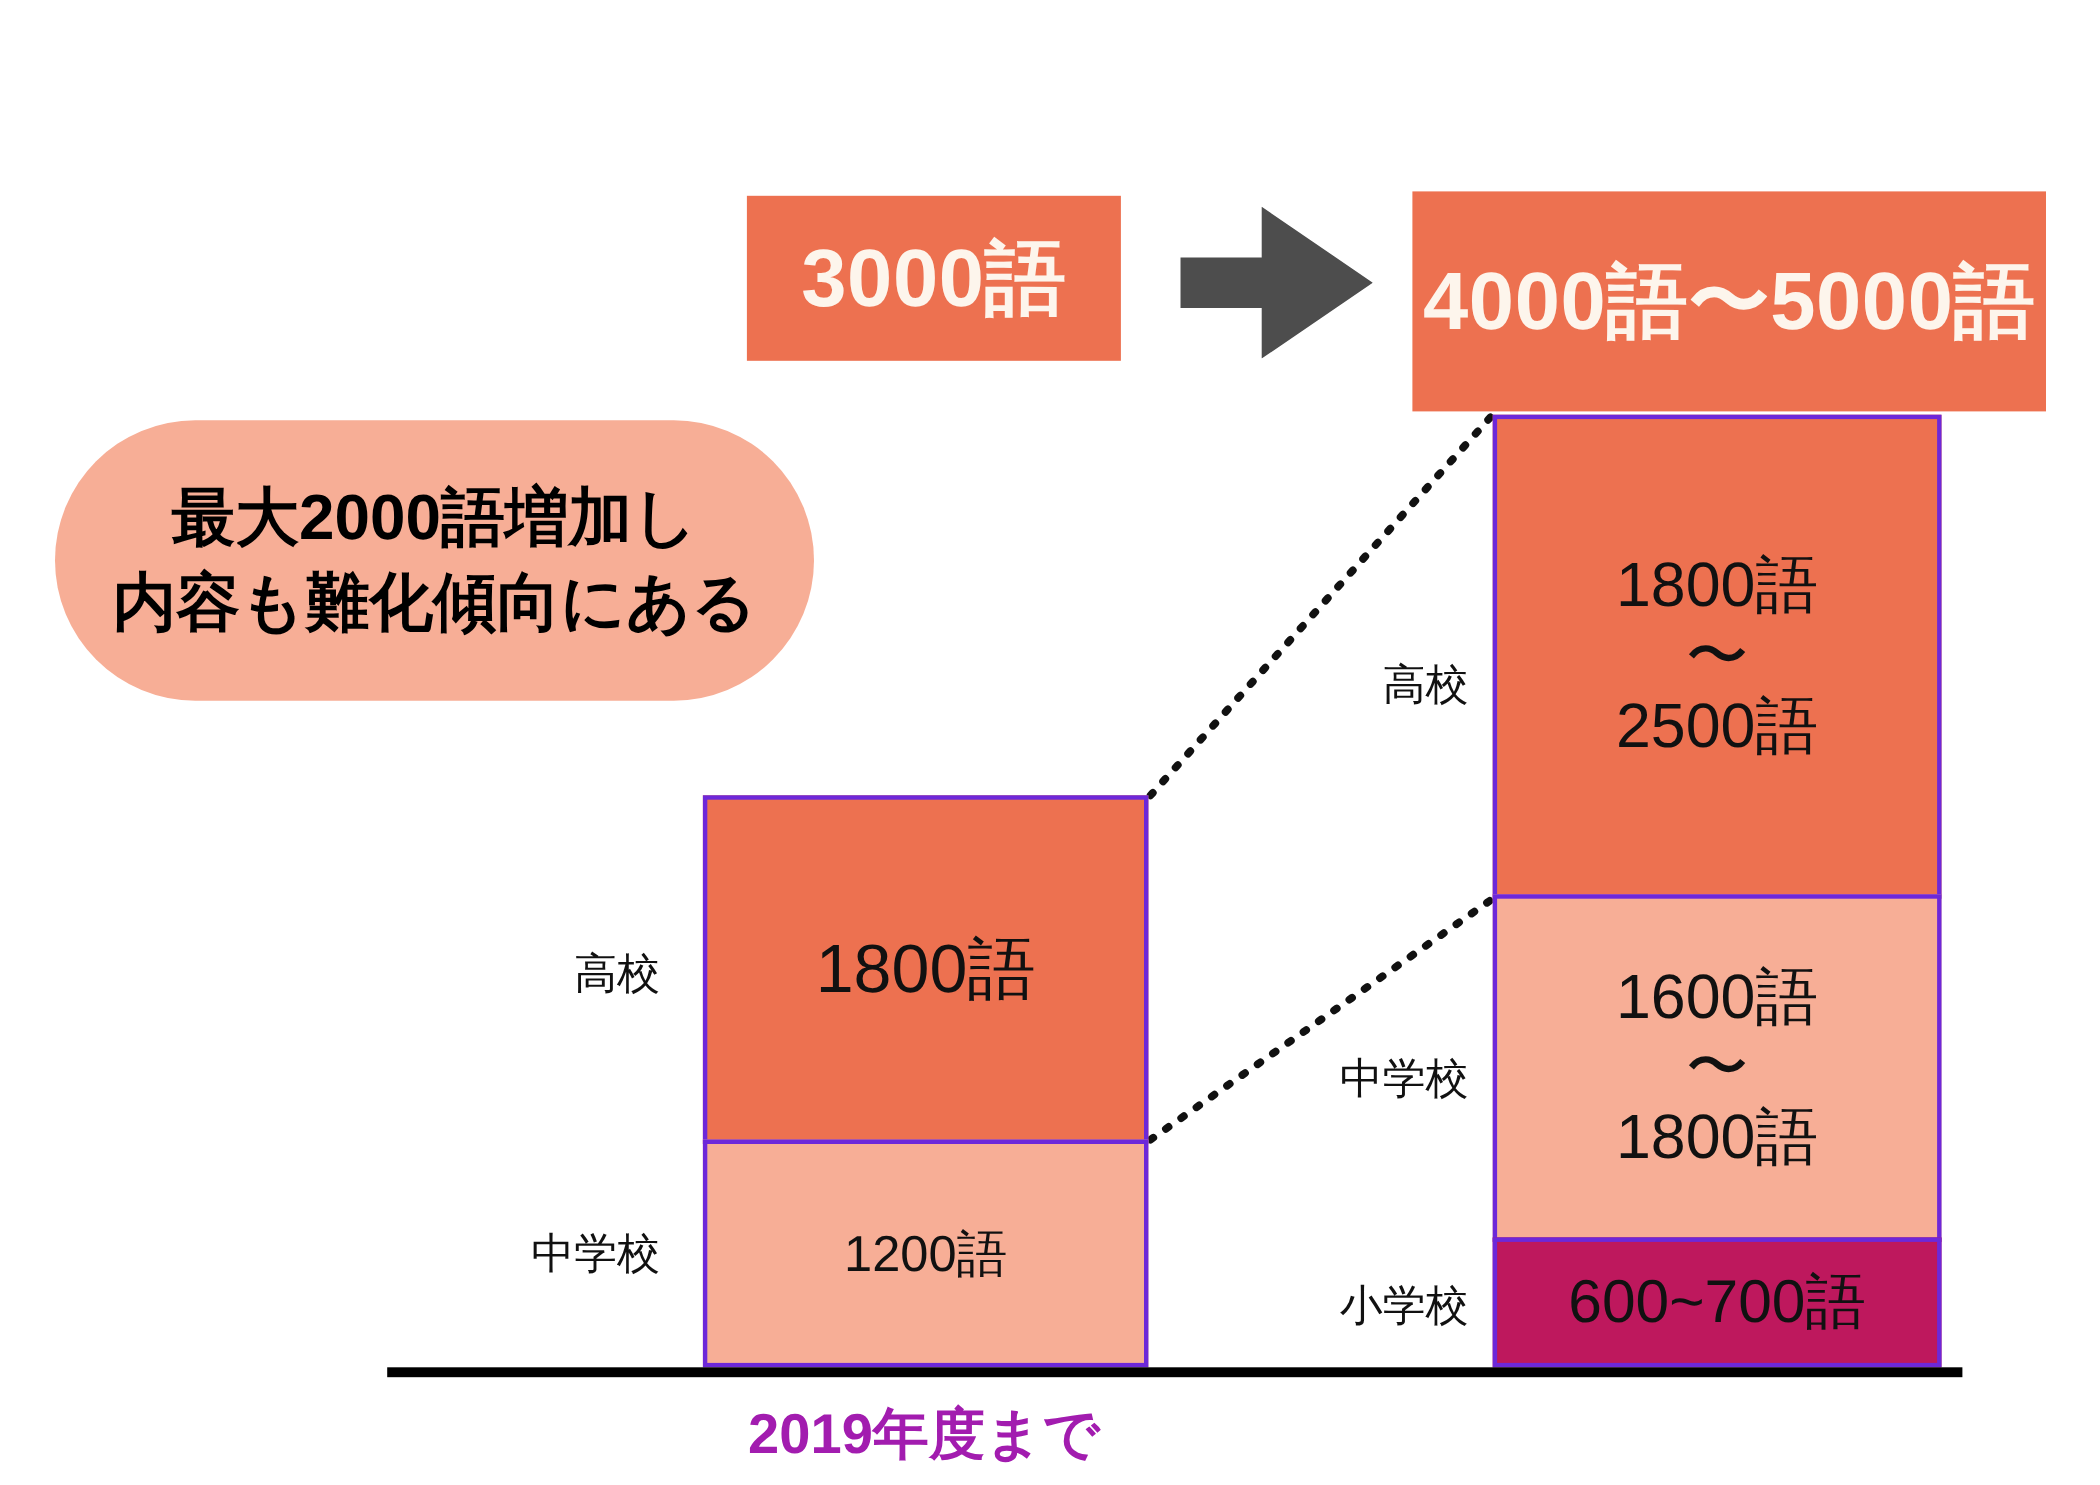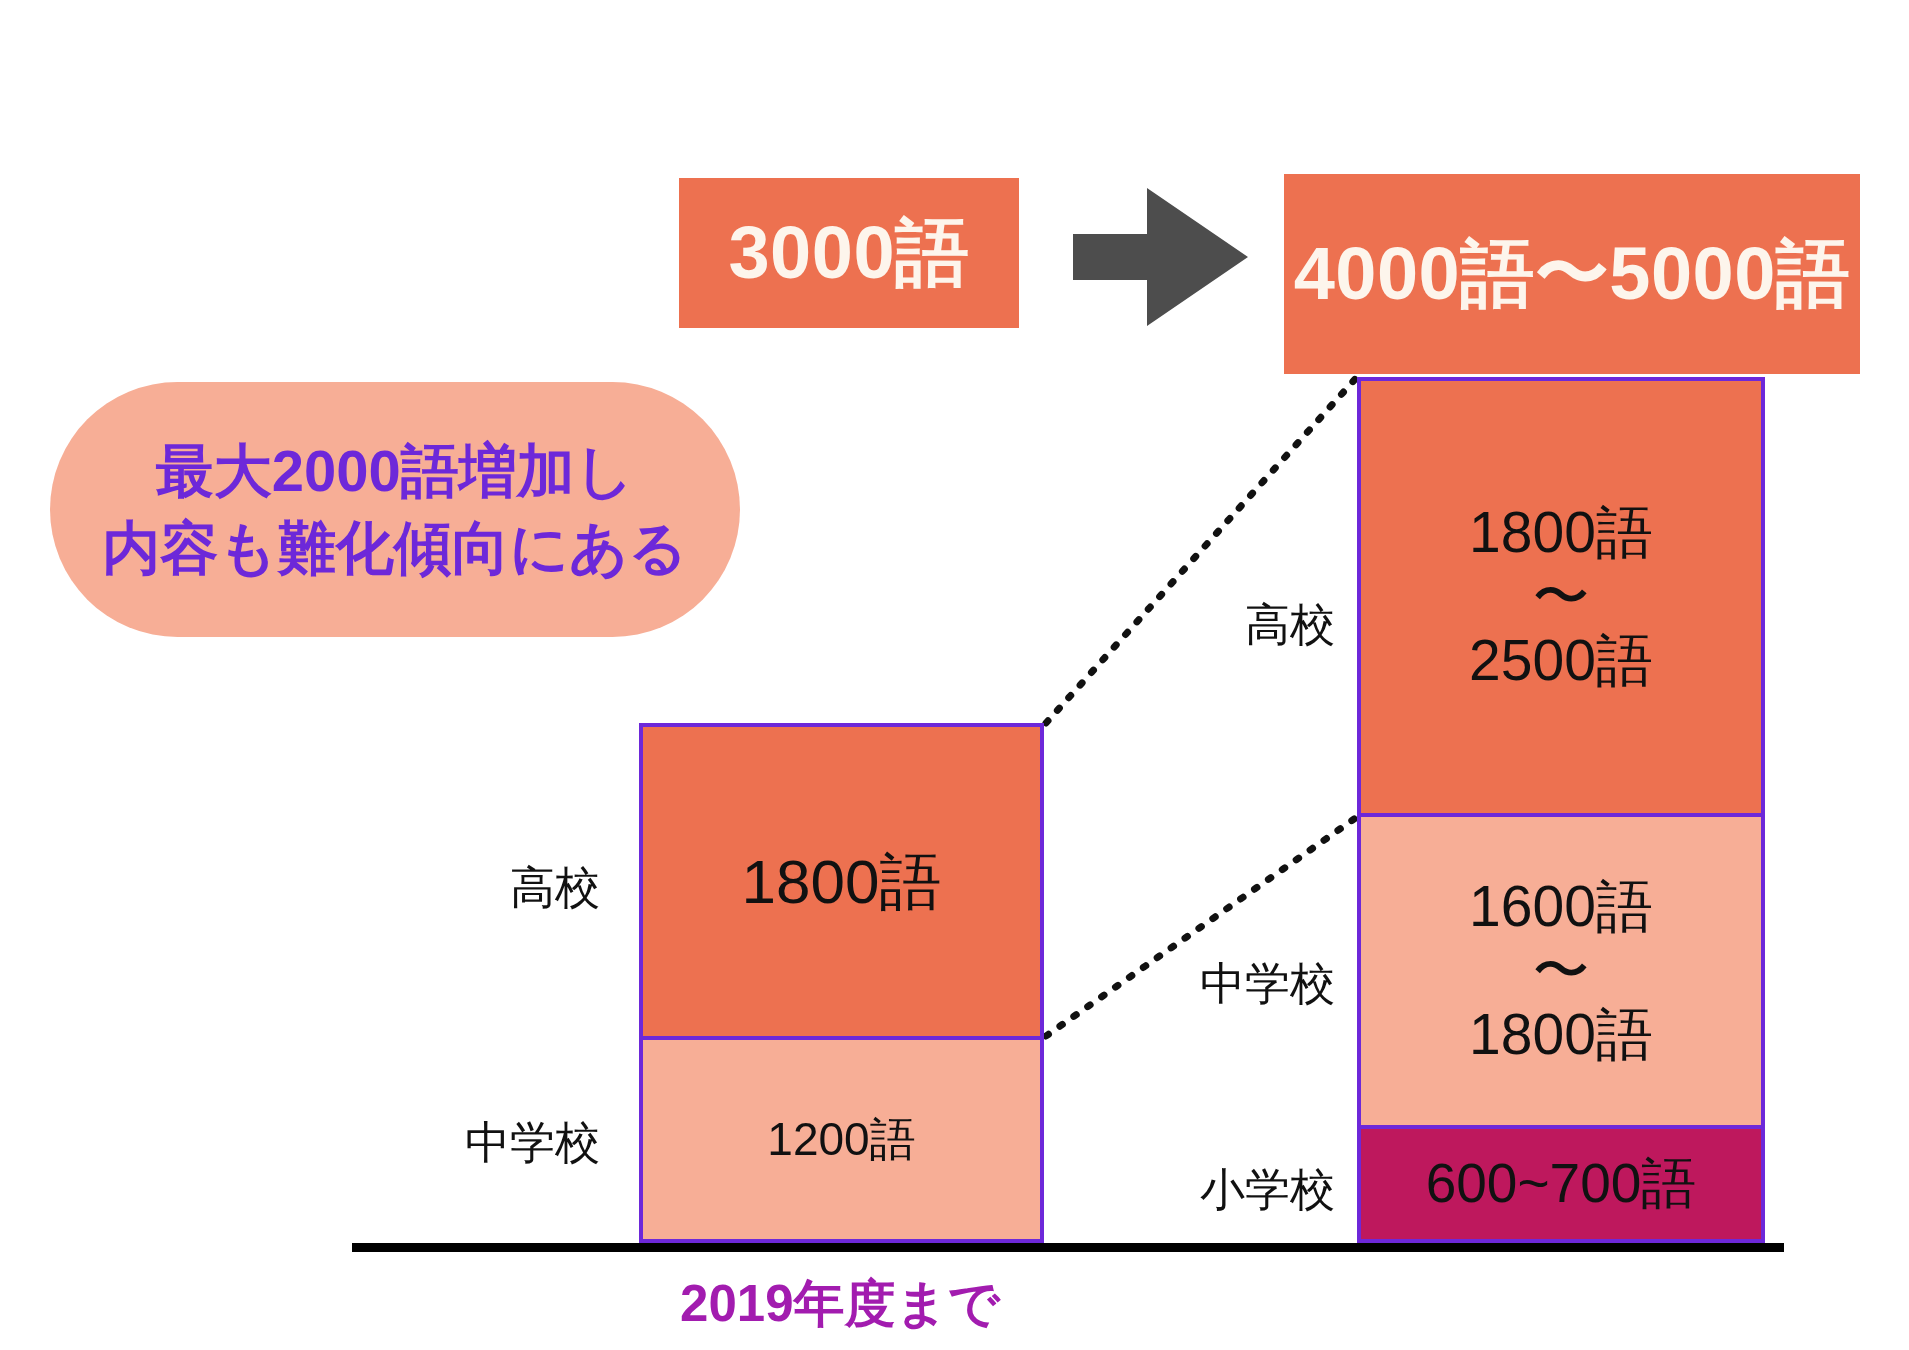--- a/index.html
+++ b/index.html
@@ -59,21 +59,21 @@
     left: 50px;
     top: 382px;
     width: 690px;
     height: 255px;
     background: #F7AE96;
     border-radius: 128px;
     display: flex;
     flex-direction: column;
     align-items: center;
     justify-content: center;
-    color: #6d28d9;
+    color: #000000;
     font-weight: 700;
     font-size: 58px;
     line-height: 1.32;
     text-align: center;
   }
 
   
   #baseline {
     position: absolute;
     left: 352px;
@@ -98,21 +98,21 @@
   .seg-strong { background: #ED7150; }
   .seg-mid    { background: #F7AE96; }
   .seg-light  { background: #be185d; }
 
   .seg .ln { display: block; }
 
   .cat-label {
     position: absolute;
     color: #111111;
     font-weight: 400;
-    font-size: 45px;
+    font-size: 39px;
     white-space: nowrap;
     text-align: right;
   }
 
   .axis-label {
     position: absolute;
     color: #a21caf;
     font-weight: 700;
     font-size: 51px;
     white-space: nowrap;

